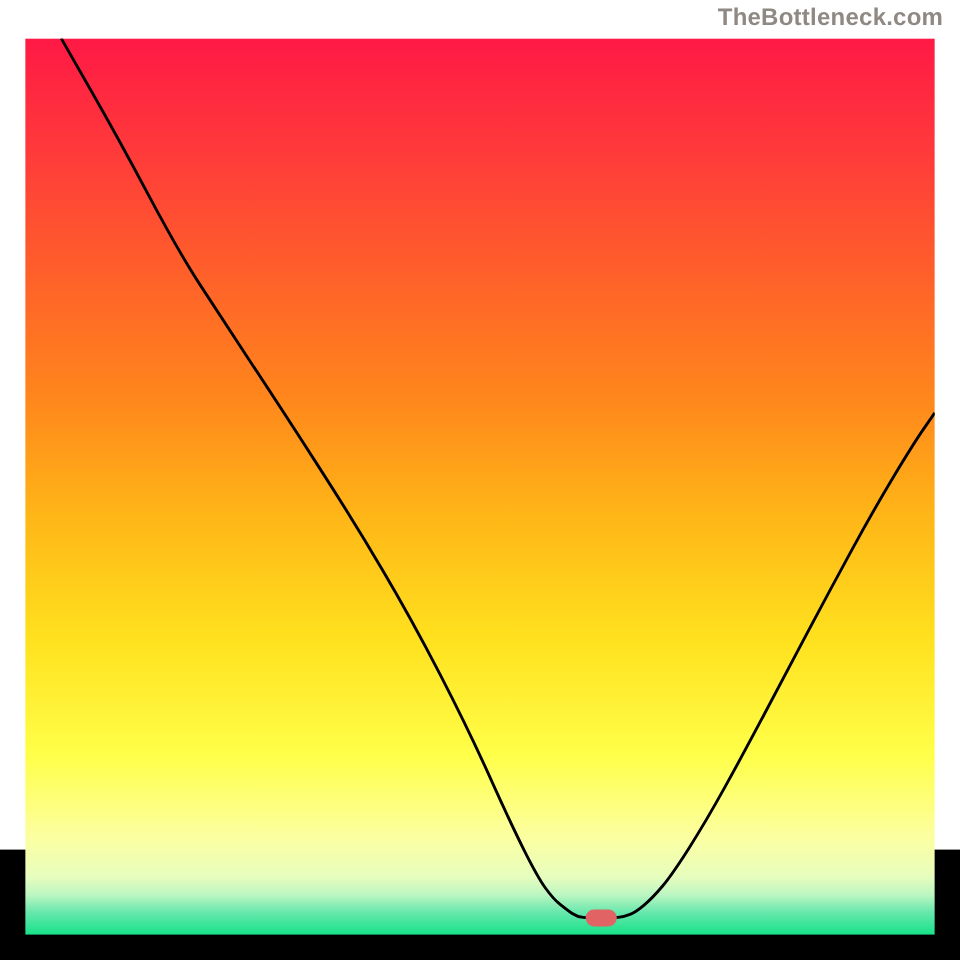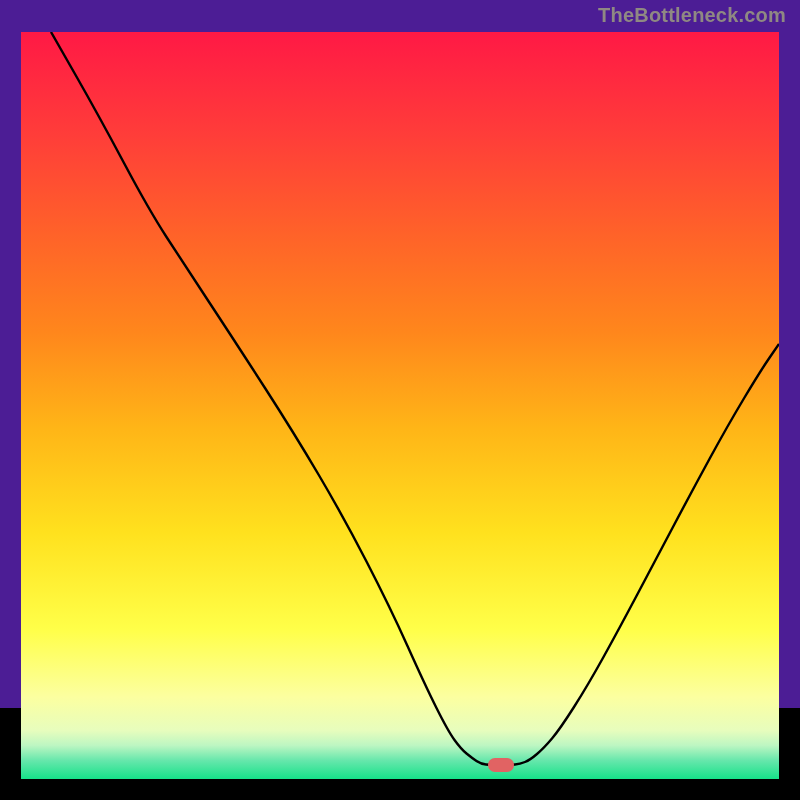--- a/index.html
+++ b/index.html
@@ -8,21 +8,21 @@
     width: 800px;
     height: 800px;
     background: #000;
     overflow: hidden;
     font-family: Arial, Helvetica, sans-serif;
   }
   .frame {
     position: relative;
     width: 800px;
     height: 708px;
-    background: #4c1d95;
+    background: #ffffff;
   }
   .watermark {
     position: absolute;
     top: 4px;
     right: 14px;
     color: #8f8983;
     font-size: 20px;
     font-weight: 600;
     letter-spacing: 0.2px;
   }

